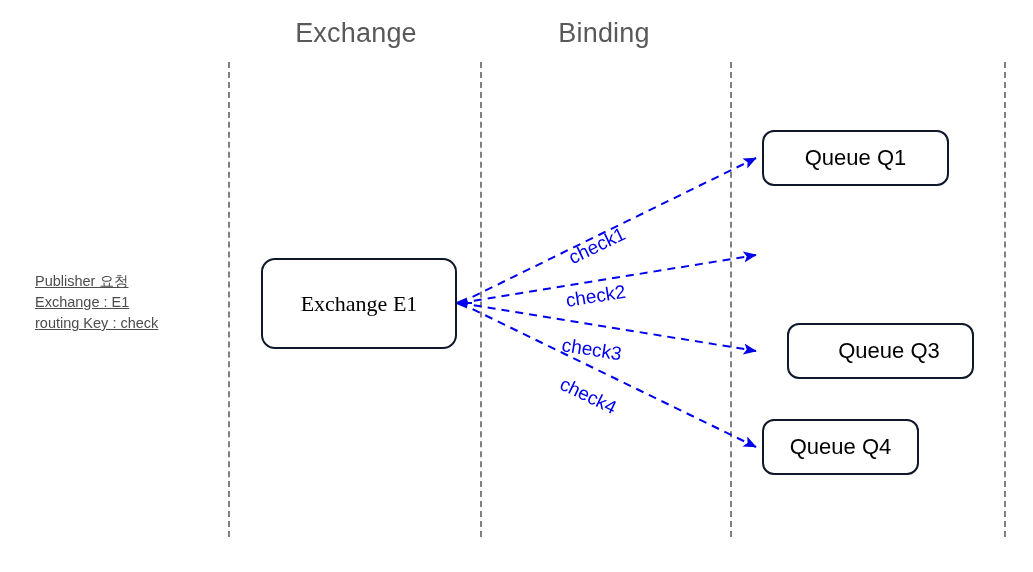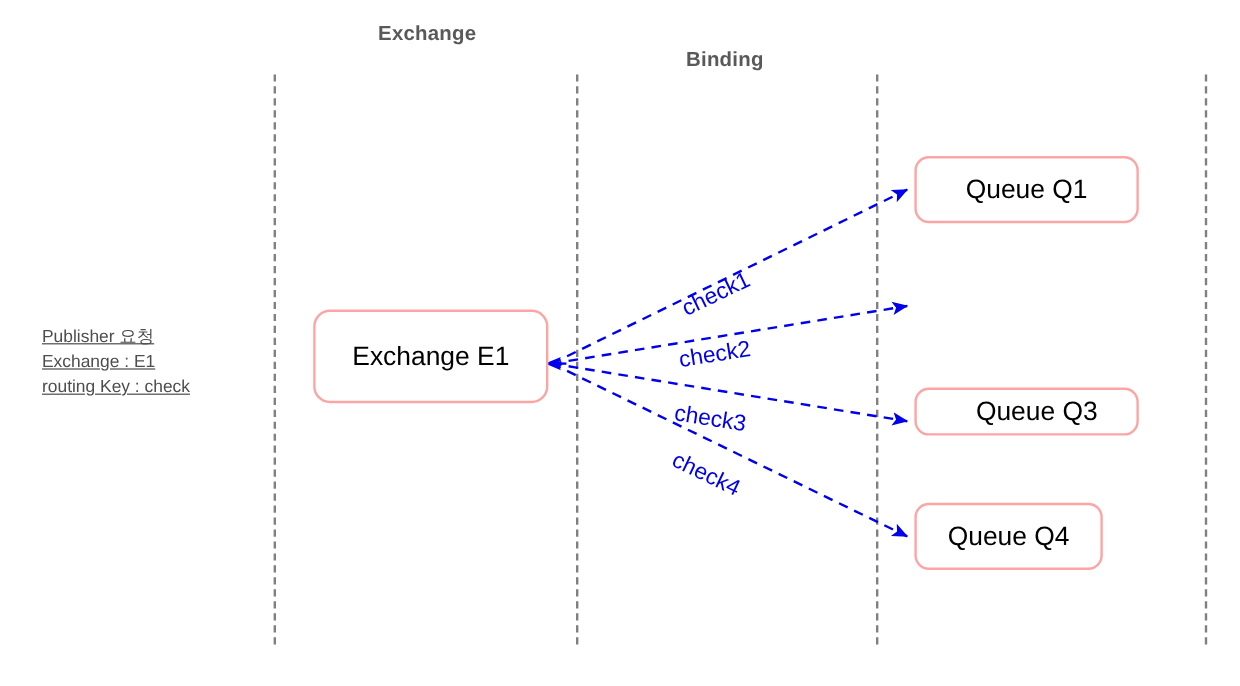--- a/index.html
+++ b/index.html
@@ -12,37 +12,37 @@
   }
   #canvas {
     position: relative;
     width: 1033px;
     height: 572px;
     background: #ffffff;
     overflow: hidden;
   }
   .col-header {
     position: absolute;
-    font-size: 17px;
-    font-weight: bold;
+    font-size: 27px;
+    font-weight: normal;
     color: #595959;
     text-align: center;
     letter-spacing: 0.2px;
     white-space: nowrap;
     transform: translateX(-50%);
   }
   .divider {
     position: absolute;
     width: 0;
     border-left: 2px dashed #808080;
   }
   .node-box {
     position: absolute;
     box-sizing: border-box;
-    border: 2px solid #fca5a5;
+    border: 2px solid #0f172a;
     border-radius: 12px;
     background: #ffffff;
     display: flex;
     align-items: center;
     justify-content: center;
     font-size: 22px;
     color: #000000;
     white-space: nowrap;
   }
   .exchange-box {
@@ -71,21 +71,21 @@
     white-space: nowrap;
     transform-origin: left center;
   }
 </style>
 </head>
 <body>
 
 <div id="canvas">
 
   <div class="col-header" style="left:356px; top:18px;">Exchange</div>
-  <div class="col-header" style="left:604px; top:18px;margin-top:22px;">Binding</div>
+  <div class="col-header" style="left:604px; top:18px;">Binding</div>
 
   <div class="divider" style="left:228px;  top:62px; height:475px;"></div>
   <div class="divider" style="left:480px;  top:62px; height:475px;"></div>
   <div class="divider" style="left:730px;  top:62px; height:475px;"></div>
   <div class="divider" style="left:1004px; top:62px; height:475px;"></div>
 
   <div class="publisher-note" style="left:35px; top:271px;">Publisher 요청
 Exchange : E1
 routing Key : check</div>
 
@@ -107,19 +107,19 @@
     </g>
 
     <line x1="472" y1="303" x2="455" y2="303" stroke="#0000ee" stroke-width="2" marker-end="url(#ah-rev)"></line>
   </svg>
 
   <div class="binding-label" style="left:570px; top:248px; transform: rotate(-25.7deg);">check1</div>
   <div class="binding-label" style="left:566px; top:290px; transform: rotate(-9deg);">check2</div>
   <div class="binding-label" style="left:562px; top:334px; transform: rotate(9deg);">check3</div>
   <div class="binding-label" style="left:561px; top:372px; transform: rotate(25.7deg);">check4</div>
 
-  <div class="node-box exchange-box" style="left:261px; top:258px; width:196px; height:78px;">Exchange E1</div>
+  <div class="node-box exchange-box" style="left:261px; top:258px; width:196px; height:91px;font-family:Liberation Serif, serif;">Exchange E1</div>
 
   <div class="node-box" style="left:762px; top:130px; width:187px; height:56px;">Queue Q1</div>
-  <div class="node-box" style="left:762px; top:323px; width:187px; height:40px;padding-left:17px;">Queue Q3</div>
+  <div class="node-box" style="left:787px; top:323px; width:187px; height:56px;padding-left:17px;">Queue Q3</div>
   <div class="node-box" style="left:762px; top:419px; width:157px; height:56px;">Queue Q4</div>
 
 </div>
 
 </body></html>

